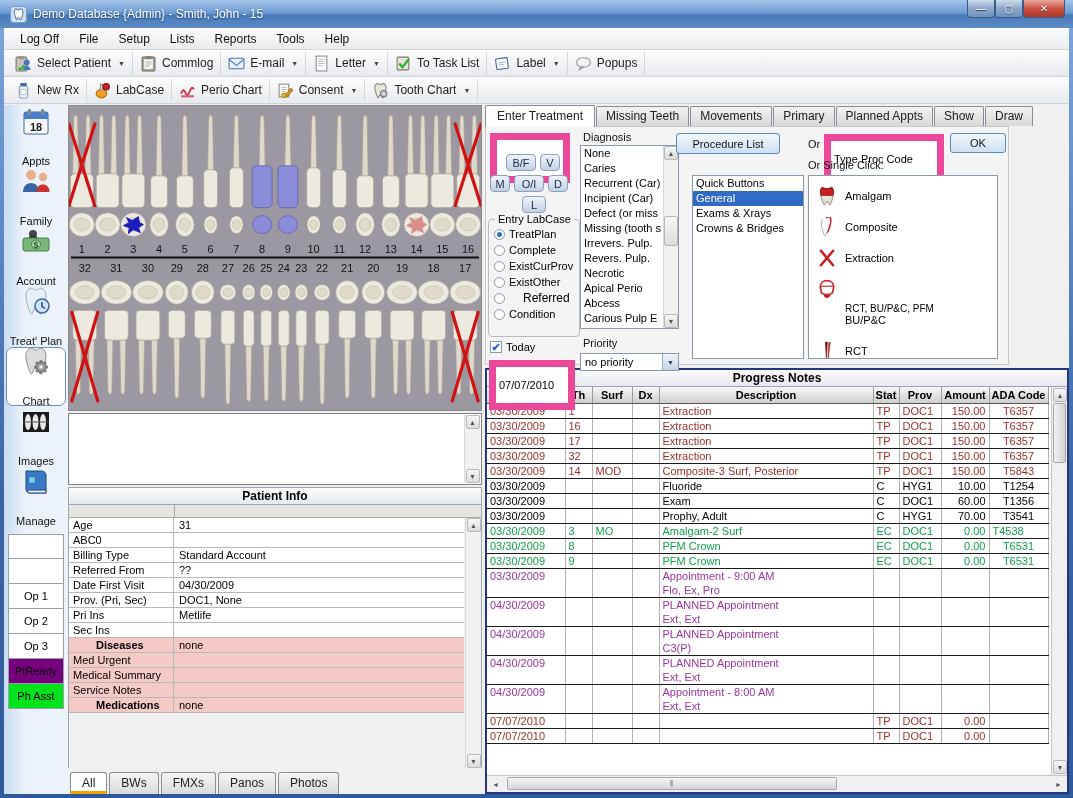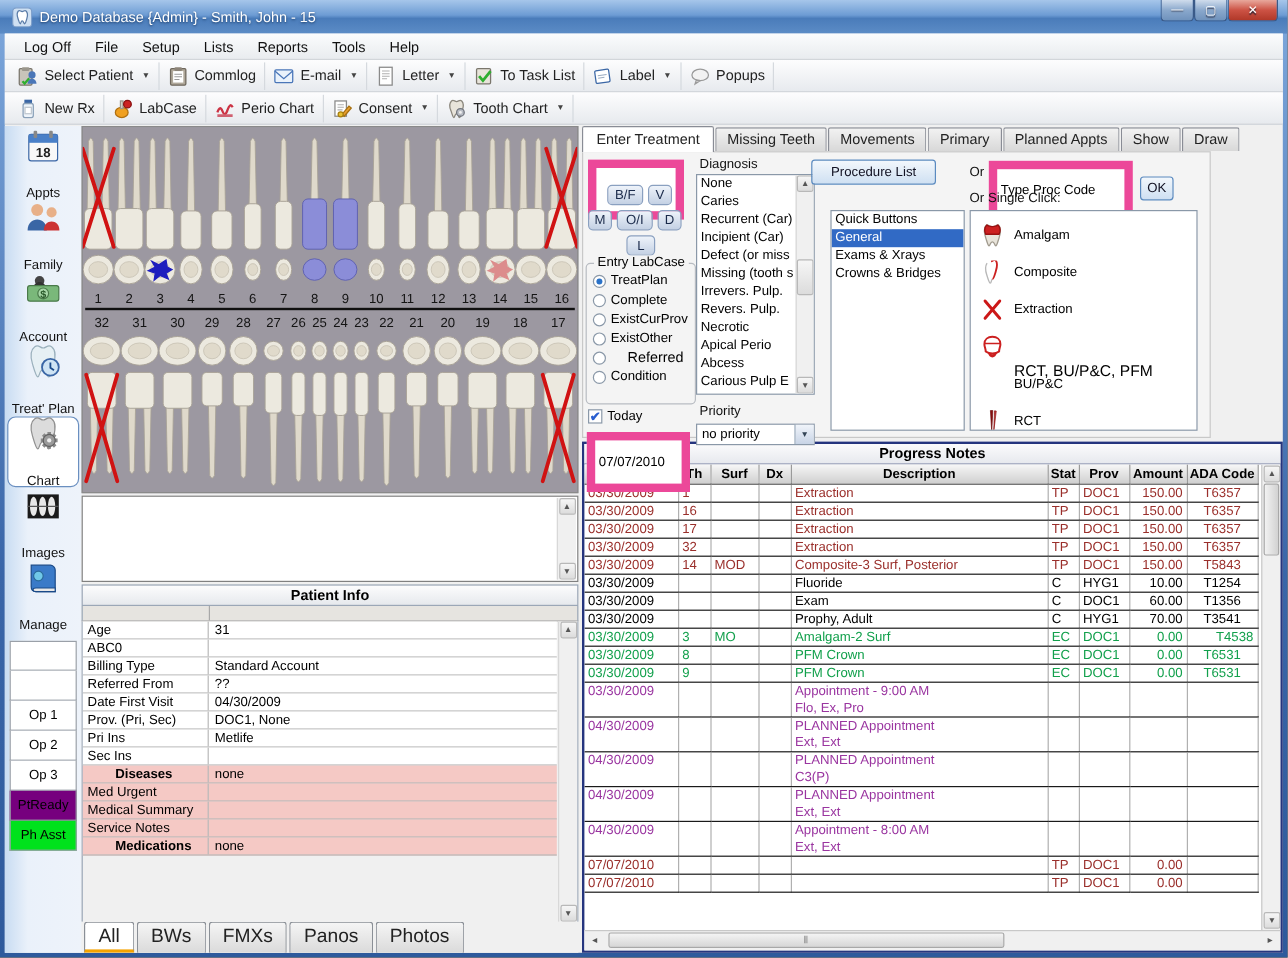--- a/index.html
+++ b/index.html
@@ -44,21 +44,21 @@
   .picolhead{height:13px;background:#e6e4e0;border-left:1px solid #9ba7b7;border-right:1px solid #9ba7b7;border-bottom:1px solid #a8a8a8;position:relative;}
   .picolhead::after{content:"";position:absolute;left:105px;top:0;bottom:0;width:1px;background:#a8a8a8;}
   .pigrid{flex:1;background:#f0f0f0;border-left:1px solid #9ba7b7;border-right:1px solid #9ba7b7;position:relative;}
   .pirow{display:flex;height:15px;background:#fff;border-bottom:1px solid #b8b8b8;margin-right:17px;}
   .pirow.pink{background:#f5c9c5;}
   .pilabel{width:105px;border-right:1px solid #b8b8b8;padding:1px 4px;font-size:11px;overflow:hidden;white-space:nowrap;}
   .pilabel.b{font-weight:bold;padding-left:27px;}
   .pival{flex:1;padding:1px 5px;font-size:11px;overflow:hidden;white-space:nowrap;}
   .pigrid .vscroll{top:0;right:0;bottom:auto;height:100%;}
   .imgtabs{height:26px;display:flex;align-items:flex-end;padding-left:2px;background:#f0f0f0;}
-  .imgtab{padding:3px 11px 4px;font-size:16px;border:1px solid #8a8f96;border-bottom:none;border-radius:3px 3px 0 0;background:linear-gradient(180deg,#f5f5f5,#dadada);margin-right:2px;color:#222;}
+  .imgtab{padding:3px 11px 4px;font-size:12px;border:1px solid #8a8f96;border-bottom:none;border-radius:3px 3px 0 0;background:linear-gradient(180deg,#f5f5f5,#dadada);margin-right:2px;color:#222;}
   .imgtab.sel{background:#fff;border-bottom:3px solid #f5a300;padding-bottom:1px;}
   
   .rightcol{flex:1;margin-left:3px;display:flex;flex-direction:column;min-width:0;}
   .ttabs{height:21px;display:flex;align-items:flex-end;padding-top:2px;}
   .ttab{padding:2px 9px 3px;font-size:12px;border:1px solid #898c95;border-bottom:none;border-radius:2px 2px 0 0;background:linear-gradient(180deg,#f2f2f2,#d8d8d8);margin-right:1px;color:#222;}
   .ttab.tsel{background:#fff;padding:3px 11px 4px;font-size:12px;position:relative;z-index:2;margin-bottom:-1px;}
   .treatpanel{height:239px;width:524px;border:1px solid #c8c8c8;background:#f4f4f4;position:relative;z-index:1;font-size:11px;}
   .tp-input{position:absolute;background:#fff;border:7px solid #ec4899;font-size:11px;padding:18px 3px;}
   .sbtn{position:absolute;height:17px;border:1px solid #8aa0c0;border-radius:4px;background:linear-gradient(180deg,#eef3fa,#c4d1e4);font-size:11px;color:#1a2a4a;display:flex;align-items:center;justify-content:center;}
   .groupbox{position:absolute;border:1px solid #b8bcc2;border-radius:4px;}
@@ -643,21 +643,21 @@
             <span class="lbl" style="left:97px;top:210px;">Priority</span>
             <div class="combo" style="left:94px;top:226px;width:99px;">
               <span class="cval">no priority</span>
               <span class="cbtn">▼</span>
             </div>
             <div class="pushbtn" style="left:190px;top:6px;width:104px;height:21px;">
               <span>Procedure List</span>
             </div>
             <span class="lbl" style="left:322px;top:11px;">Or</span>
             <input class="tp-input" style="left: 338px; top: 7px; width: 120px; height: 17px;" value="Type Proc Code">
-            <div class="pushbtn" style="left:464px;top:20px;width:28px;height:20px;">
+            <div class="pushbtn" style="left:464px;top:6px;width:56px;height:20px;">
               <span>OK</span>
             </div>
             <span class="lbl" style="left:322px;top:32px;">Or Single Click:</span>
             <div class="listbox" style="left:206px;top:48px;width:112px;height:184px;">
               <div id="qcats">
                   <div class="lbitem">Quick Buttons</div>
                   <div class="lbitem sel">General</div>
                   <div class="lbitem">Exams &amp; Xrays</div>
                   <div class="lbitem">Crowns &amp; Bridges</div>
                 </div>
@@ -683,21 +683,21 @@
                         <path d="M3.5 2.5l11 13M14.5 2.5l-11 13" stroke="#cc1818" stroke-width="2.2" stroke-linecap="round"></path>
                       </svg></span>
                     <span style="font-size: 11px;">Extraction</span>
                   </div>
                   <div class="qbtnrow">
                     <span class="qbicon"><svg viewBox="0 0 18 18">
                         <path d="M3 7c0-3.5 2.6-5.5 6-5.5S15 3.5 15 7c0 2-1 3.5-1 5.5 0 0-2 1.5-5 1.5s-5-1.5-5-1.5C4 10.5 3 9 3 7z" fill="#fff" stroke="#cc2020" stroke-width="1.5"></path>
                         <path d="M3.2 6.5h11.6" stroke="#cc2020"></path>
                         <path d="M5.5 13.5c.8 2.3 1.8 3.5 3.5 3.5s2.7-1.2 3.5-3.5c-1 .7-2 1-3.5 1s-2.5-.3-3.5-1z" fill="#cc2020"></path>
                       </svg></span>
-                    <span style="font-size: 13px; margin-top: 40px;">RCT, BU/P&amp;C, PFM</span>
+                    <span style="font-size: 10px; margin-top: 40px;">RCT, BU/P&amp;C, PFM</span>
                   </div>
                   <div class="qbtnrow">
                     <span class="qbicon"></span>
                     <span style="font-size: 11px;">BU/P&amp;C</span>
                   </div>
                   <div class="qbtnrow">
                     <span class="qbicon"><svg viewBox="0 0 18 18">
                         <path d="M7.5 1l1 16 .8-16z" fill="#8a1010" stroke="#6a0c0c" stroke-width="0.5"></path>
                         <path d="M10.6 1.2l-.6 15.6 1.9-15.4z" fill="#c04040" stroke="#8a1010" stroke-width="0.5"></path>
                       </svg></span>
@@ -825,21 +825,21 @@
                     </tr>
                     <tr style="color: rgb(18, 160, 76);">
                       <td>03/30/2009</td>
                       <td>3</td>
                       <td>MO</td>
                       <td>&nbsp;</td>
                       <td>Amalgam-2 Surf</td>
                       <td>EC</td>
                       <td>DOC1</td>
                       <td style="text-align: right;">0.00</td>
-                      <td style="text-align: right;">T4538</td>
+                      <td style="text-align: left;">T4538</td>
                     </tr>
                     <tr style="color: rgb(18, 160, 76);">
                       <td>03/30/2009</td>
                       <td>8</td>
                       <td>&nbsp;</td>
                       <td>&nbsp;</td>
                       <td>PFM Crown</td>
                       <td>EC</td>
                       <td>DOC1</td>
                       <td style="text-align: right;">0.00</td>

